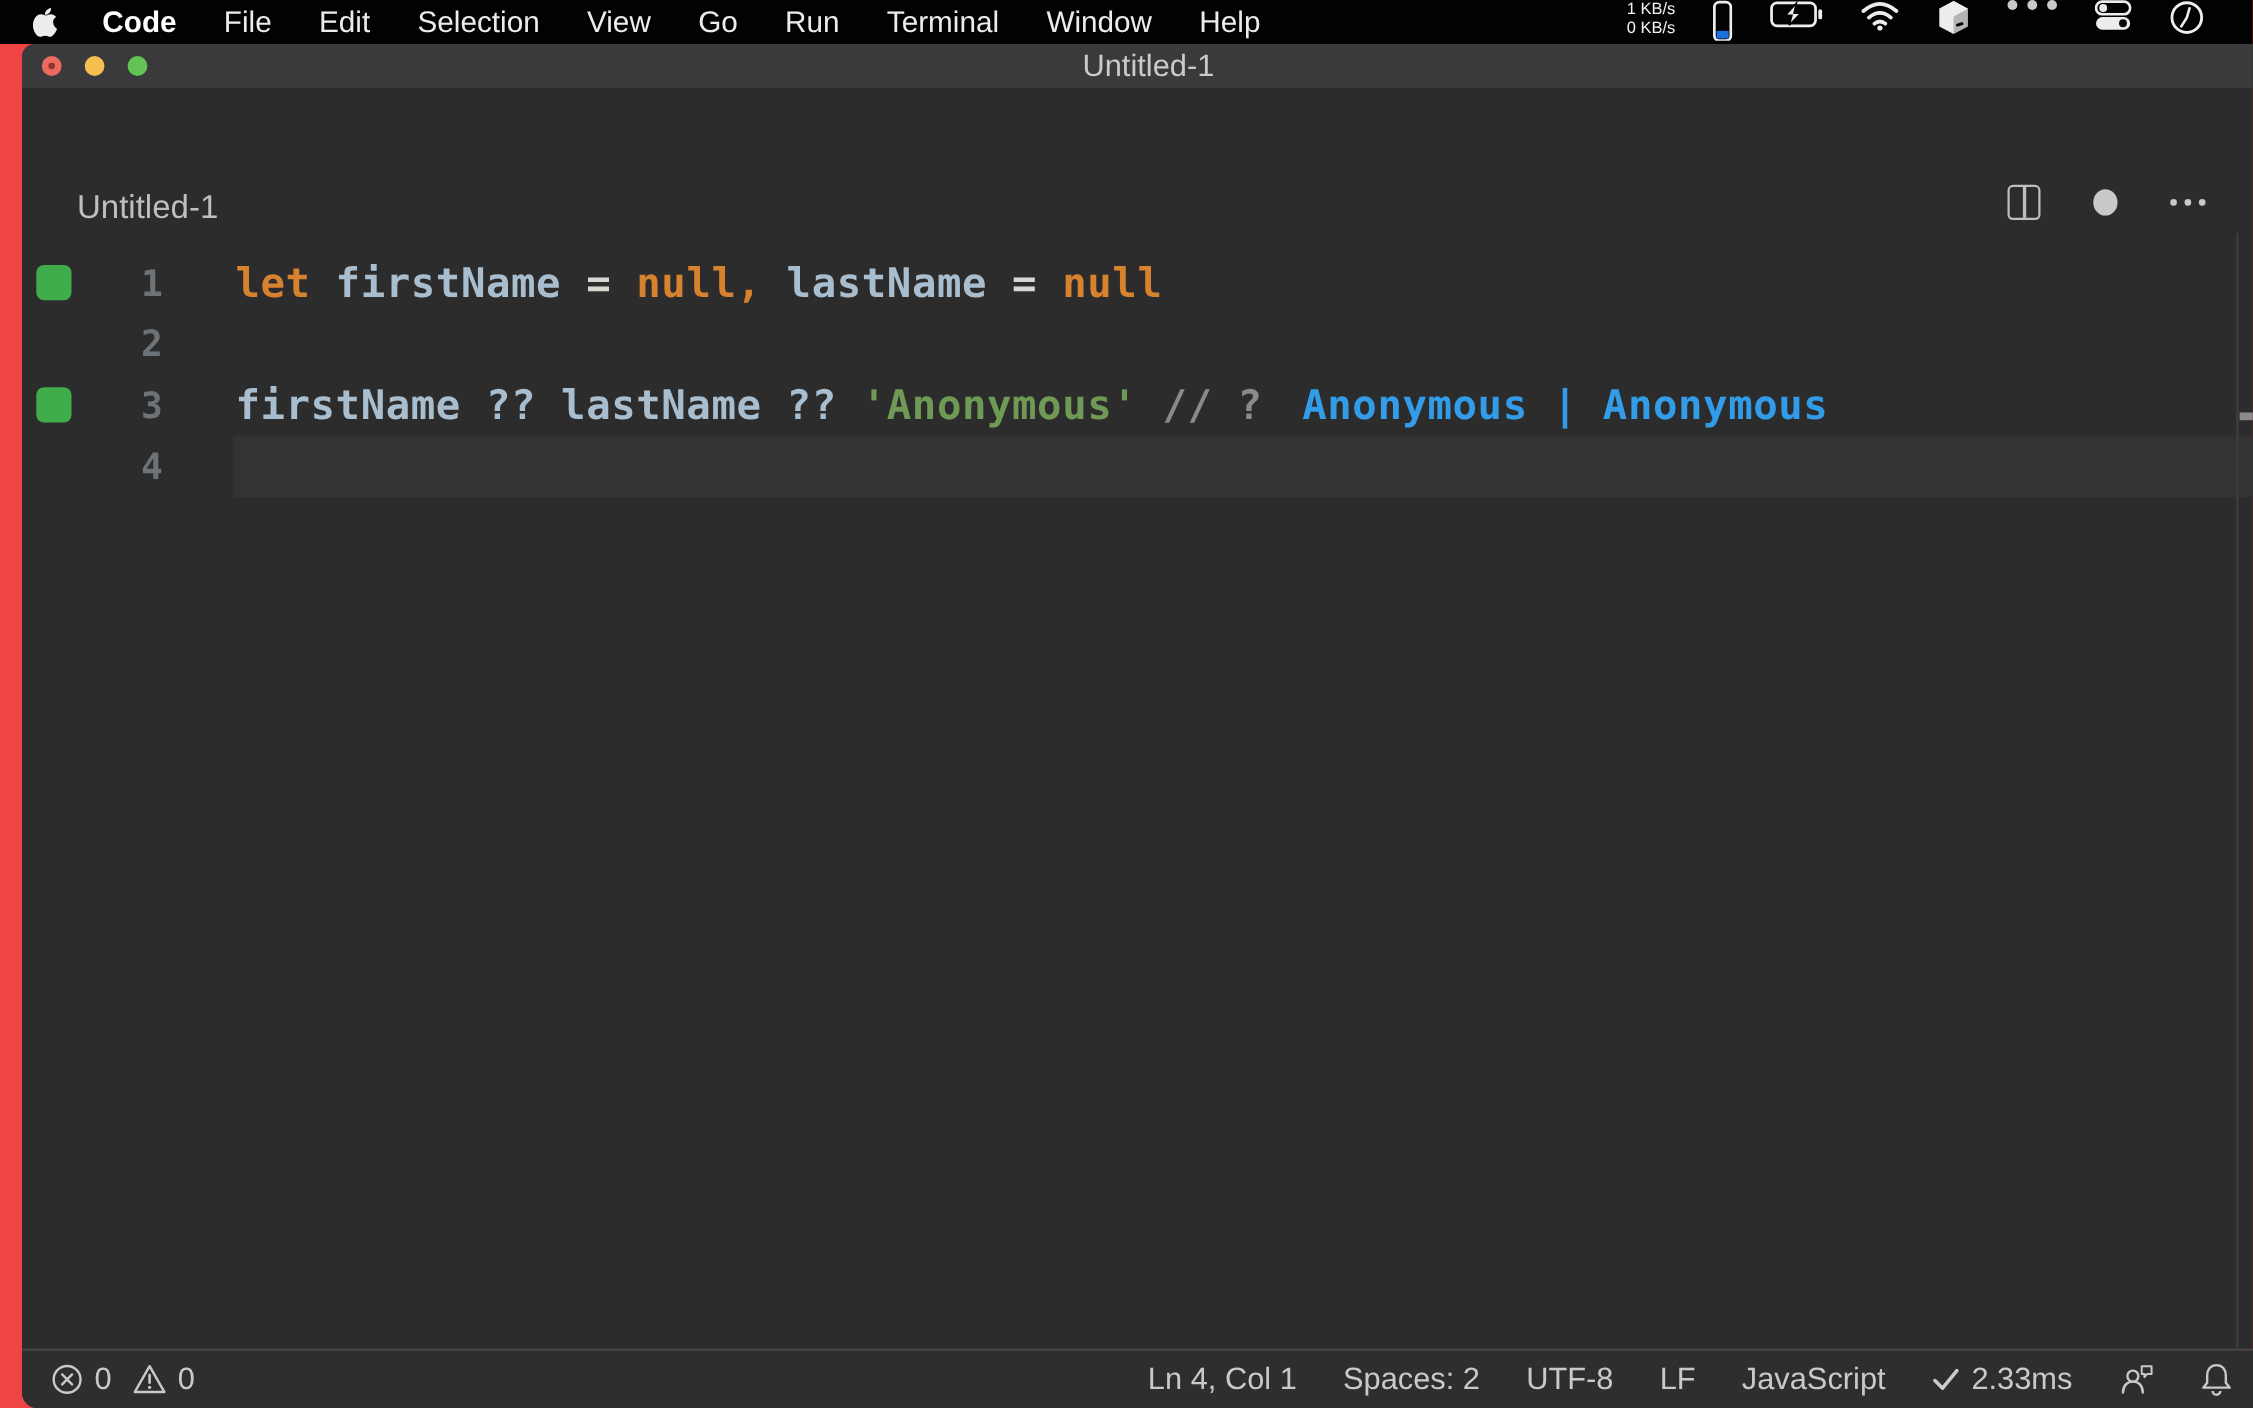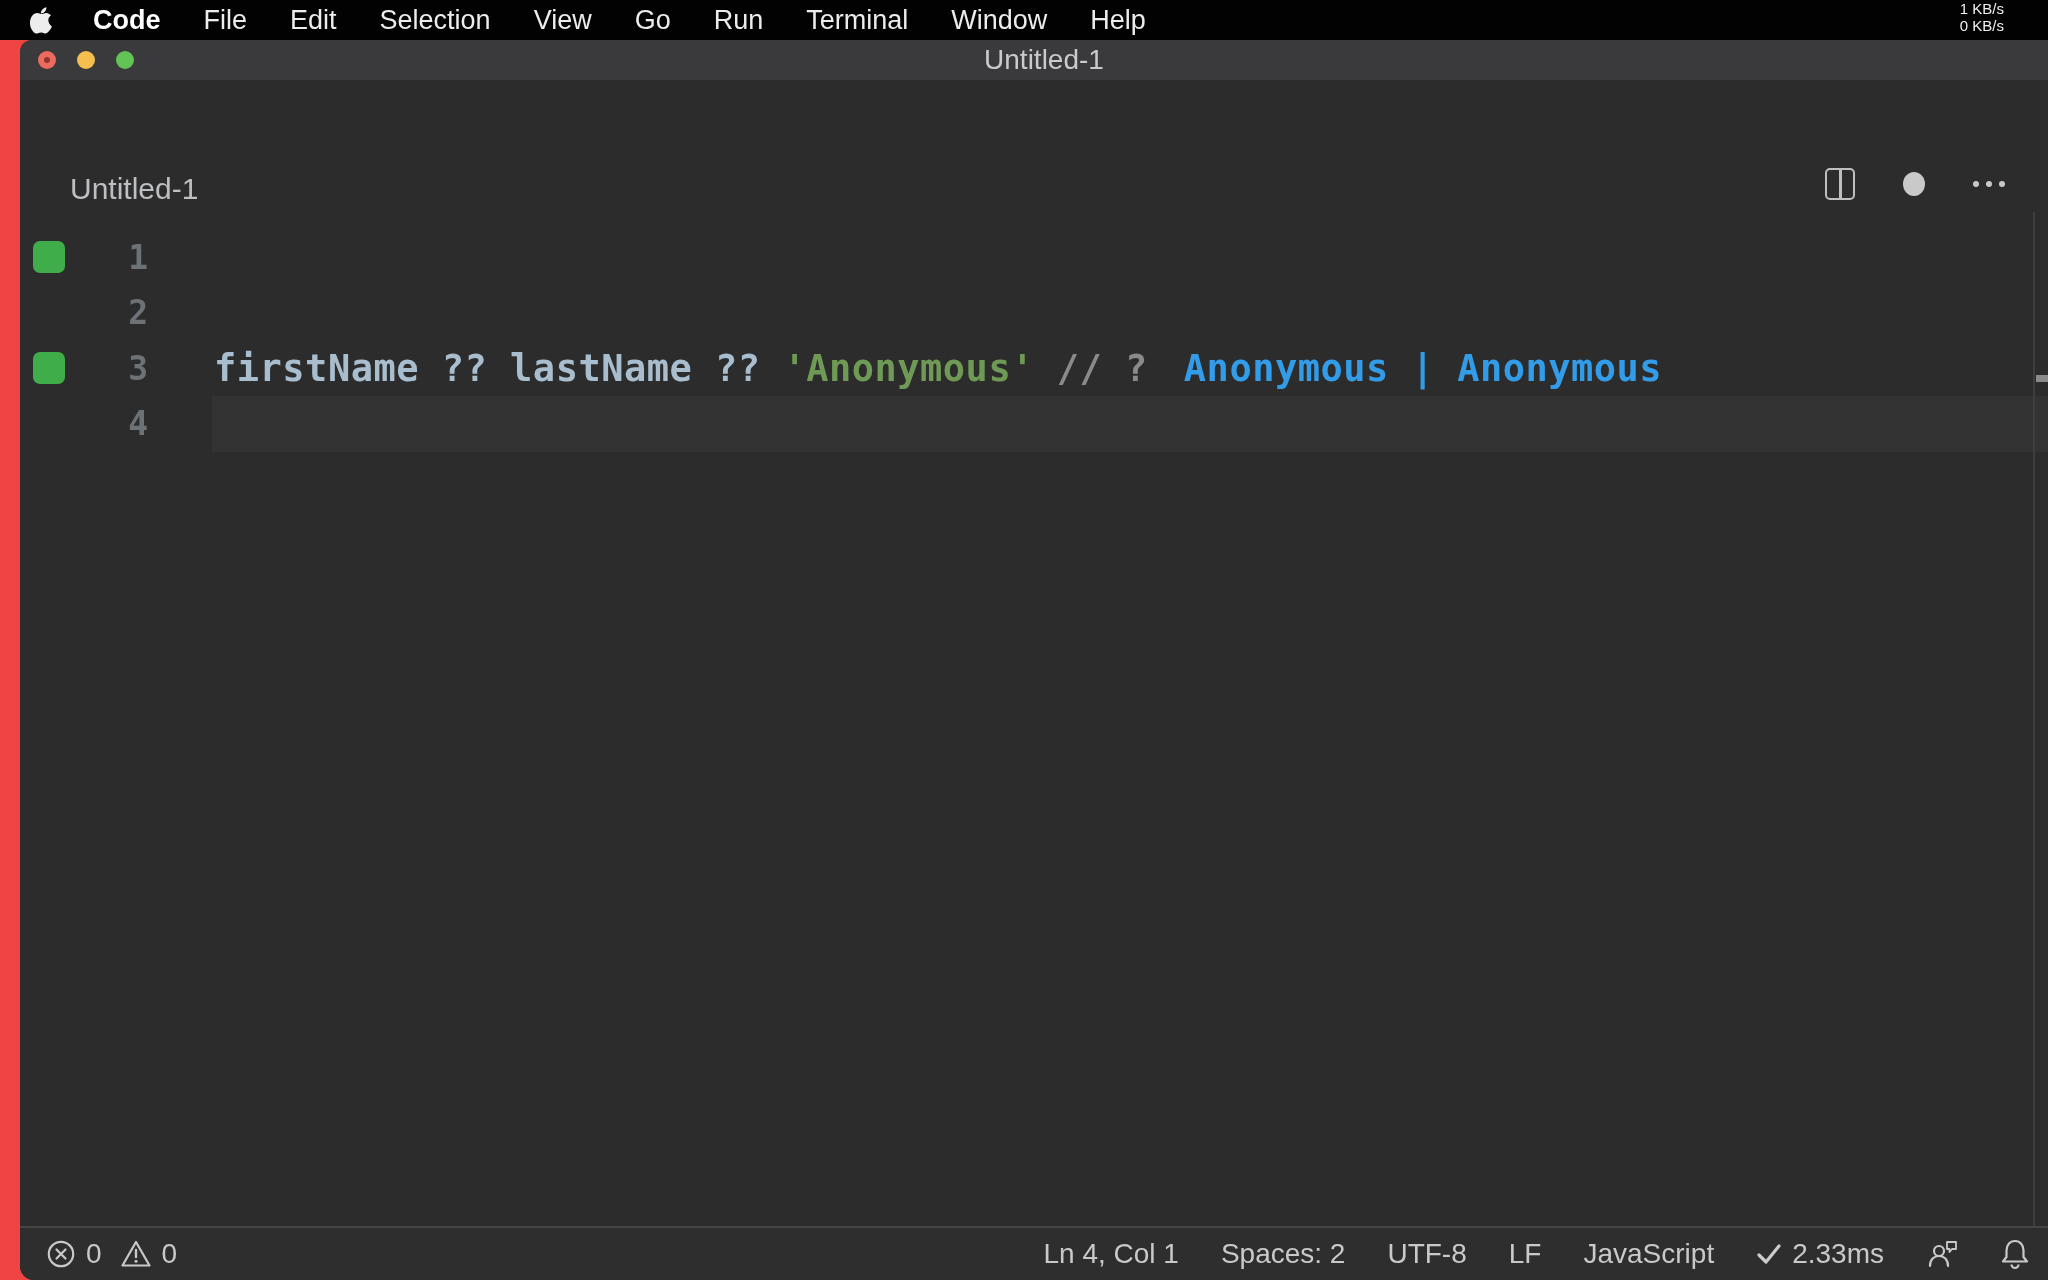--- a/index.html
+++ b/index.html
@@ -8,21 +8,21 @@
   .screen { position:relative; width:2048px; height:1280px; background:#ef4444; }
 
   
   .menu-bar { position:absolute; top:0; left:0; width:2048px; height:40px;
               background:#020202; display:flex; align-items:center; color:#e6e6e6; }
   .apple-logo { margin-left:30px; display:flex; align-items:center; }
   .menu-items { display:flex; align-items:center; margin-left:39px; }
   .menu-item { font-size:27px; color:#ececec; margin-right:43px; }
   .menu-item.app { font-weight:700; color:#fff; }
   .menu-right { position:absolute; right:44px; top:0; height:43px;
-                display:flex; align-items:flex-end; gap:34px;flex-direction:column; }
+                display:flex; align-items:flex-start; gap:34px; }
   .net-speed { text-align:right; font-size:15px; line-height:17px; color:#f0f0f0; font-weight:500; }
   .mi { display:flex; align-items:center; }
 
   
   .window { position:absolute; top:40px; left:0; width:2048px; height:1240px;
             background:#2c2c2c; border-radius:12px 12px 14px 14px; overflow:hidden;margin-left:20px; }
   .titlebar { position:absolute; top:0; left:0; right:0; height:40px; background:#3a3a3c; }
   .traffic { position:absolute; top:11px; width:18px; height:18px; border-radius:50%; }
   .tl-red   { left:18px; background:#ec6a5e; }
   .tl-red::after { content:""; position:absolute; left:6px; top:6px; width:6px; height:6px;
@@ -172,20 +172,21 @@
     </div>
 
     <div class="editor">
       <div class="current-line"></div>
       <div class="ruler-line"></div>
       <div class="ruler-marker"></div>
 
       <div class="code-line line-1">
         <span class="gutter-square"></span>
         <span class="line-num">1</span>
+        <span class="code-text"><span class="tok-kw">let </span><span class="tok-id">firstName </span><span class="tok-op">= </span><span class="tok-kw">null</span><span class="tok-kw">, </span><span class="tok-id">lastName </span><span class="tok-op">= </span><span class="tok-kw">null</span></span>
       </div>
 
       <div class="code-line line-2">
         <span class="line-num">2</span>
       </div>
 
       <div class="code-line line-3">
         <span class="gutter-square"></span>
         <span class="line-num">3</span>
         <span class="code-text"><span class="tok-id">firstName </span><span class="tok-id">?? </span><span class="tok-id">lastName </span><span class="tok-id">?? </span><span class="tok-str">'Anonymous'</span><span class="tok-cmt"> // ?</span><span class="tok-inline">Anonymous | Anonymous</span></span>

